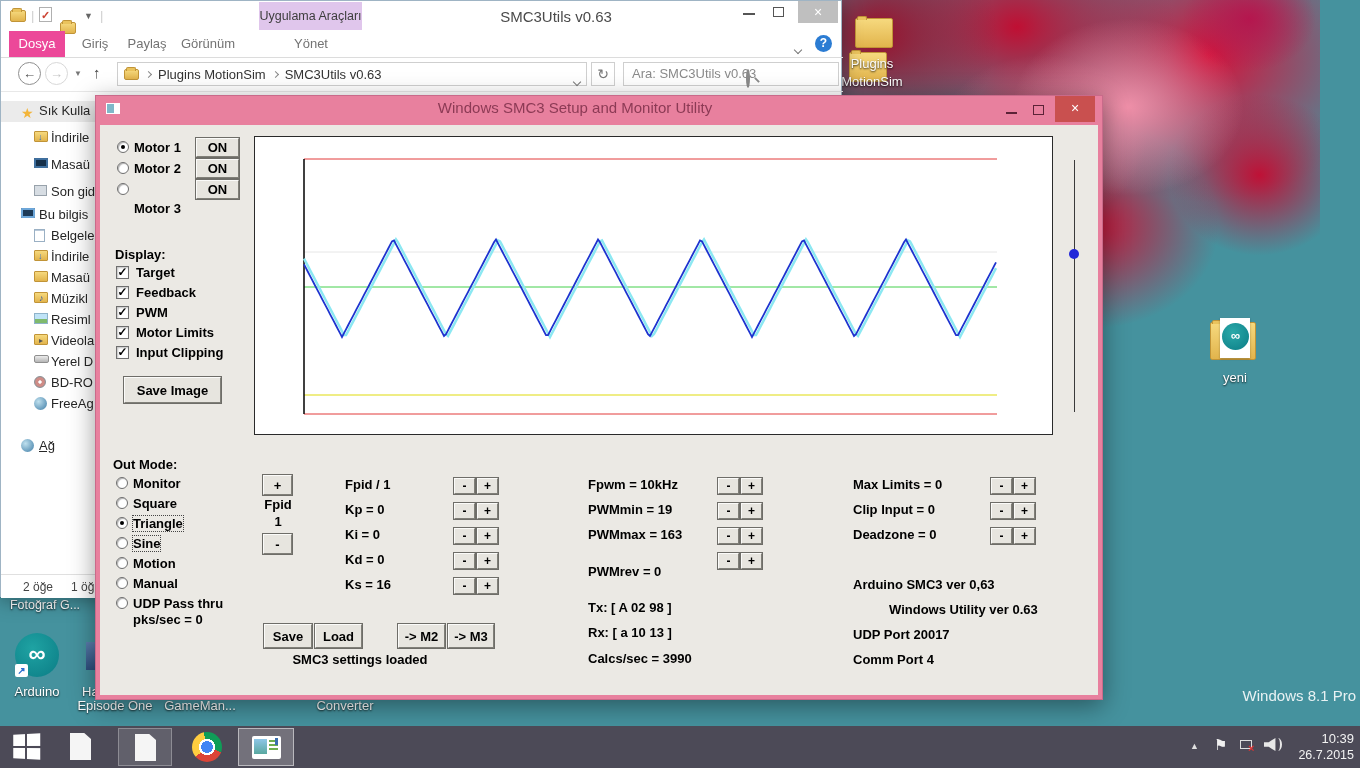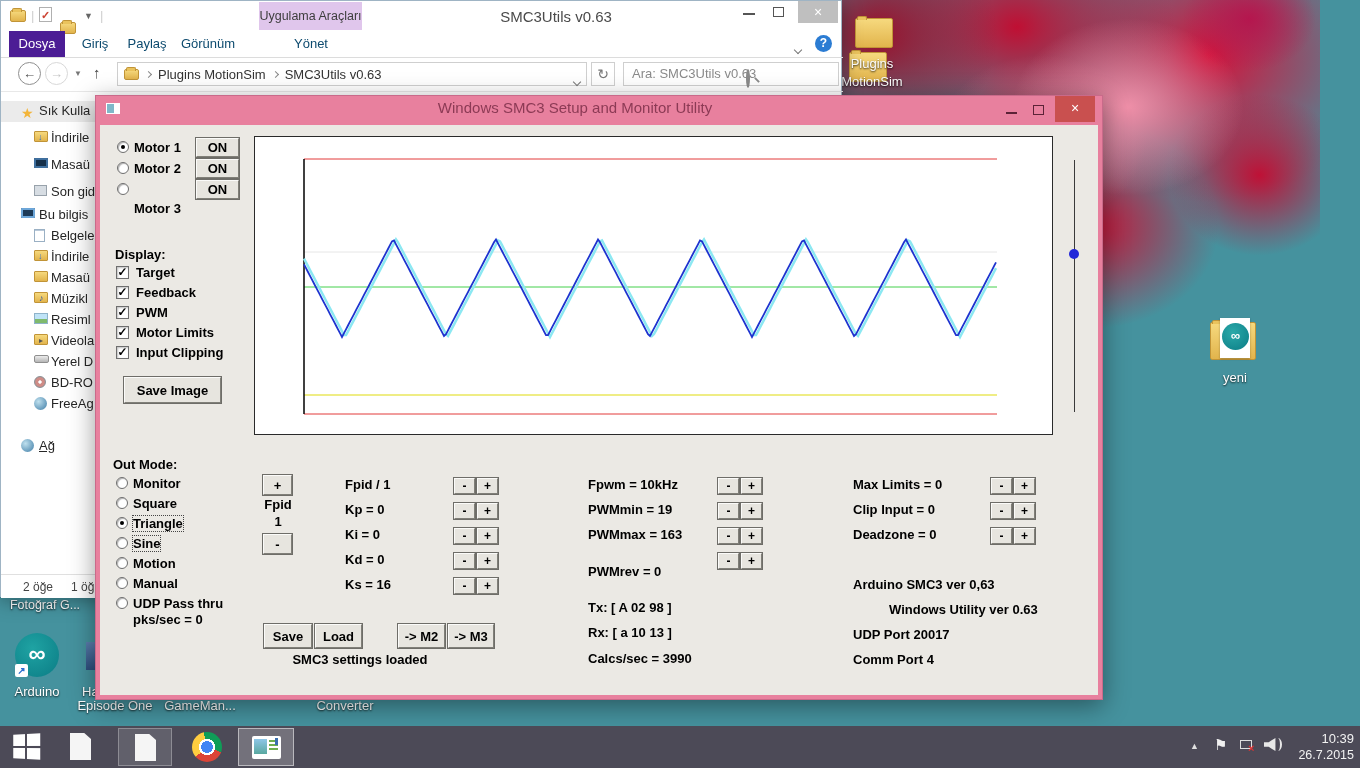--- a/index.html
+++ b/index.html
@@ -20,22 +20,22 @@
 .dlabel{color:#fff;text-shadow:0 1px 2px rgba(0,0,0,.85);font-size:13px;text-align:center;white-space:nowrap}
 #watermark{left:1150px;top:684px;width:206px;text-align:right;color:rgba(255,255,255,.88);font-size:15px;line-height:24px}
 
 .mini-folder{position:relative;background:linear-gradient(#f6d97e,#e2b44c);border:1px solid #c19437;border-radius:2px}
 .mini-folder::before{content:"";position:absolute;top:-3px;left:1px;width:8px;height:3px;background:#eac35d;border:1px solid #c19437;border-bottom:none;border-radius:2px 2px 0 0}
 
 #explorer{left:0;top:0;width:842px;height:597px;background:#fff;border:1px solid #9fb4c4;box-shadow:0 4px 18px rgba(0,0,0,.35)}
 .exp-title{font-size:15px;color:#4a4a4a}
 .qat-sep{color:#cfcfcf;font-size:13px}
 #exp-close{background:#bfbfbf;color:#fff;text-align:center;font-size:14px;line-height:22px}
-.tab{position:absolute;top:30px;height:26px;text-align:center;font-size:13px;color:#0c4a6e;line-height:26px;cursor:default}
-.tab.active{background:#4c1d95;color:#fff}
+.tab{position:absolute;top:30px;height:26px;text-align:center;font-size:13px;color:#737373;line-height:26px;cursor:default}
+.tab.active{background:#ec4899;color:#fff}
 #context-tab{left:258px;top:1px;width:103px;height:28px;background:#e0c6ec;color:#3d3d3d;font-size:12.5px;text-align:center;line-height:28px}
 .navrow-border{border:1px solid #cfcfcf;background:#fff}
 .navbtn{border-radius:50%;text-align:center}
 .chev{display:inline-block;width:6px;height:6px;border-right:1.5px solid #777;border-bottom:1.5px solid #777;transform:rotate(45deg)}
 .chev-r{display:inline-block;width:5px;height:5px;border-top:1.5px solid #888;border-right:1.5px solid #888;transform:rotate(45deg)}
 .crumb-lbl{font-size:13px;color:#333;white-space:nowrap}
 #searchbox{color:#8a8a8a;font-size:13px}
 .mag{position:relative;width:9px;height:9px;border:2px solid #8a8a8a;border-radius:50%}
 .mag::after{content:"";position:absolute;width:6px;height:2px;background:#8a8a8a;transform:rotate(45deg);left:6px;top:8px}
 
@@ -108,20 +108,21 @@
   <div class="abs" style="left:2px;top:2px;width:10px;height:28px;background:linear-gradient(#5a7fae,#2e4f7e)"></div>
   <div class="abs dlabel" style="left:-2px;top:44px;width:20px;text-align:left">Ha</div>
 </div>
 
 <div class="abs dlabel" style="left:55px;top:698px;width:120px;z-index:1">Episode One</div>
 <div class="abs dlabel" style="left:145px;top:698px;width:110px;z-index:1">GameMan...</div>
 <div class="abs dlabel" style="left:300px;top:698px;width:90px;z-index:1">Converter</div>
 <div class="abs dlabel" style="left:0;top:598px;width:90px;font-size:12.5px;z-index:1">Fotoğraf G...</div>
 
 <div class="abs" id="watermark">
+  <div>Windows 8.1 Pro</div>
 </div>
 
 <div class="abs" id="explorer" style="z-index:2">
 
   <div class="abs mini-folder" style="left:9px;top:9px;width:16px;height:12px"></div>
   <div class="abs qat-sep" style="left:30px;top:7px">|</div>
   <div class="abs" style="left:38px;top:6px;width:13px;height:15px;background:#fff;border:1px solid #b0b0b0;color:#c43;font-size:11px;font-weight:bold;line-height:14px;text-align:center">✓</div>
   <div class="abs mini-folder" style="left:59px;top:9px;width:16px;height:12px"></div>
   <div class="abs" style="left:83px;top:10px;color:#666;font-size:9px">▼</div>
   <div class="abs qat-sep" style="left:99px;top:7px">|</div>

